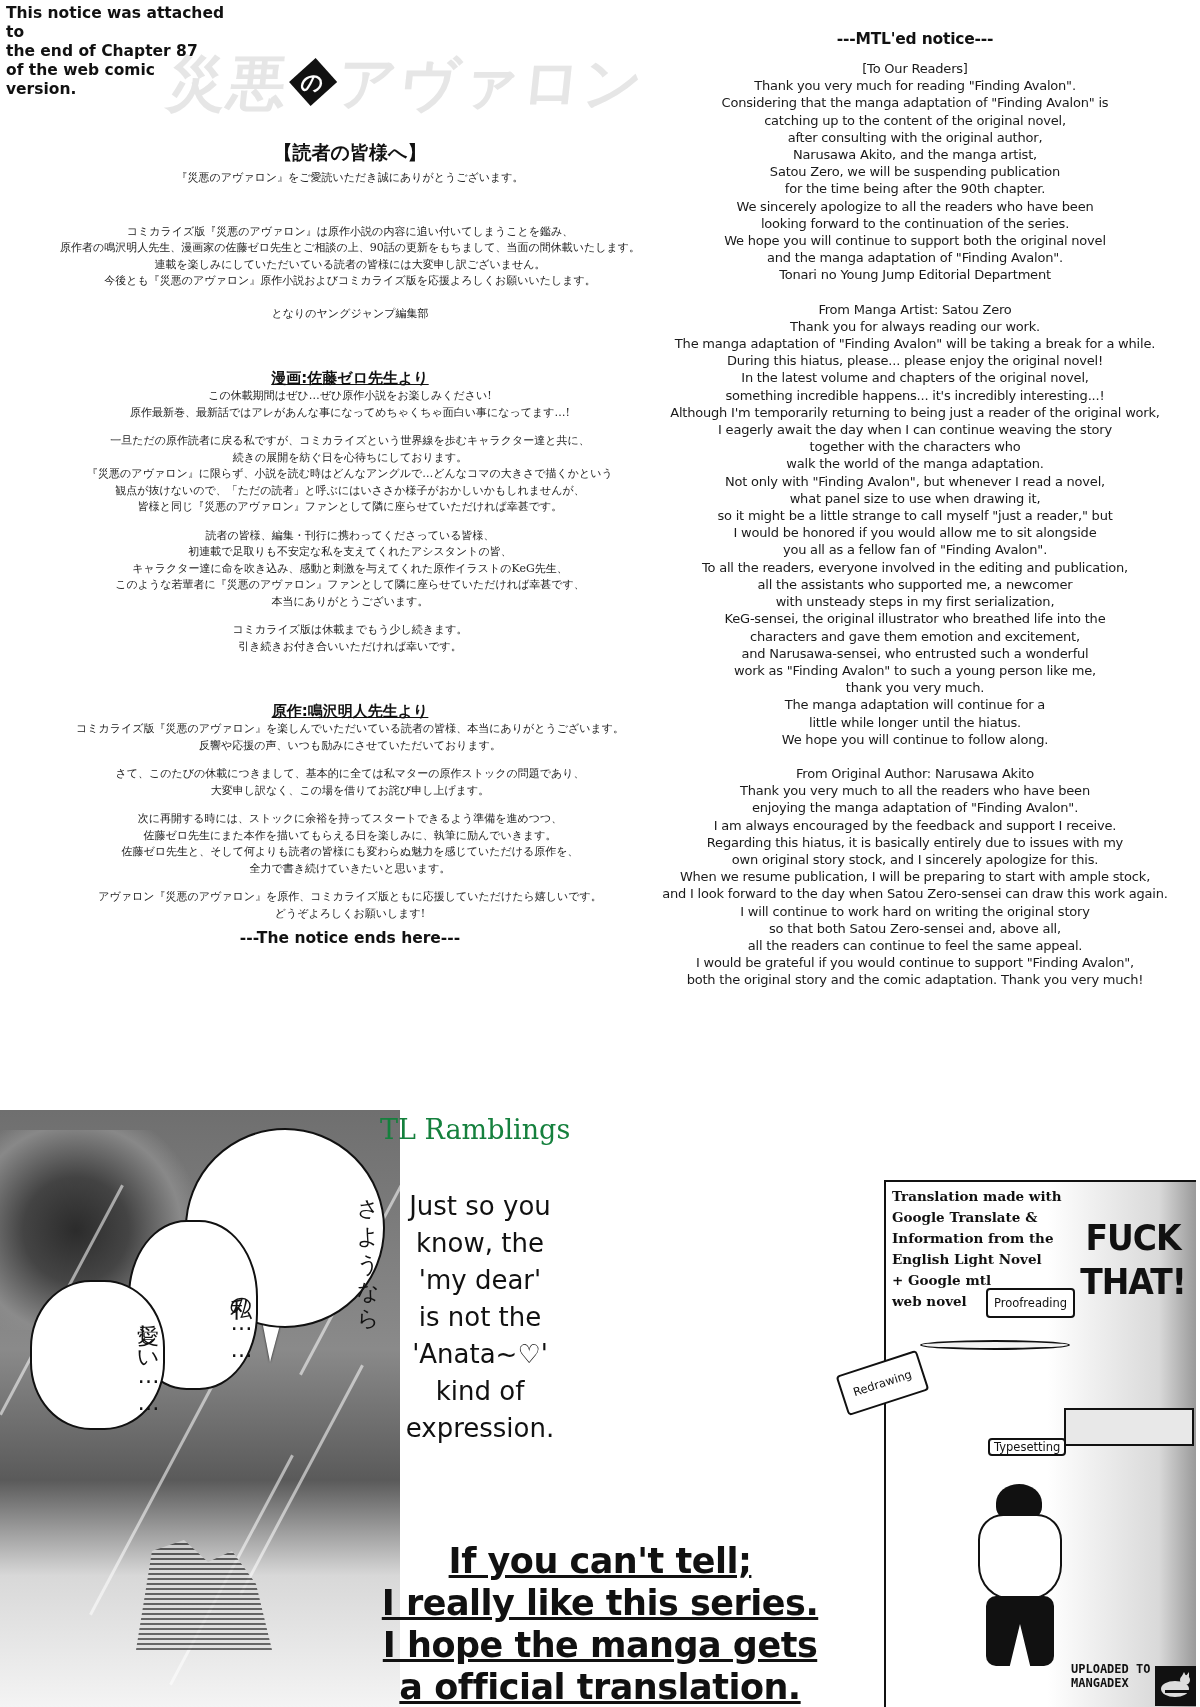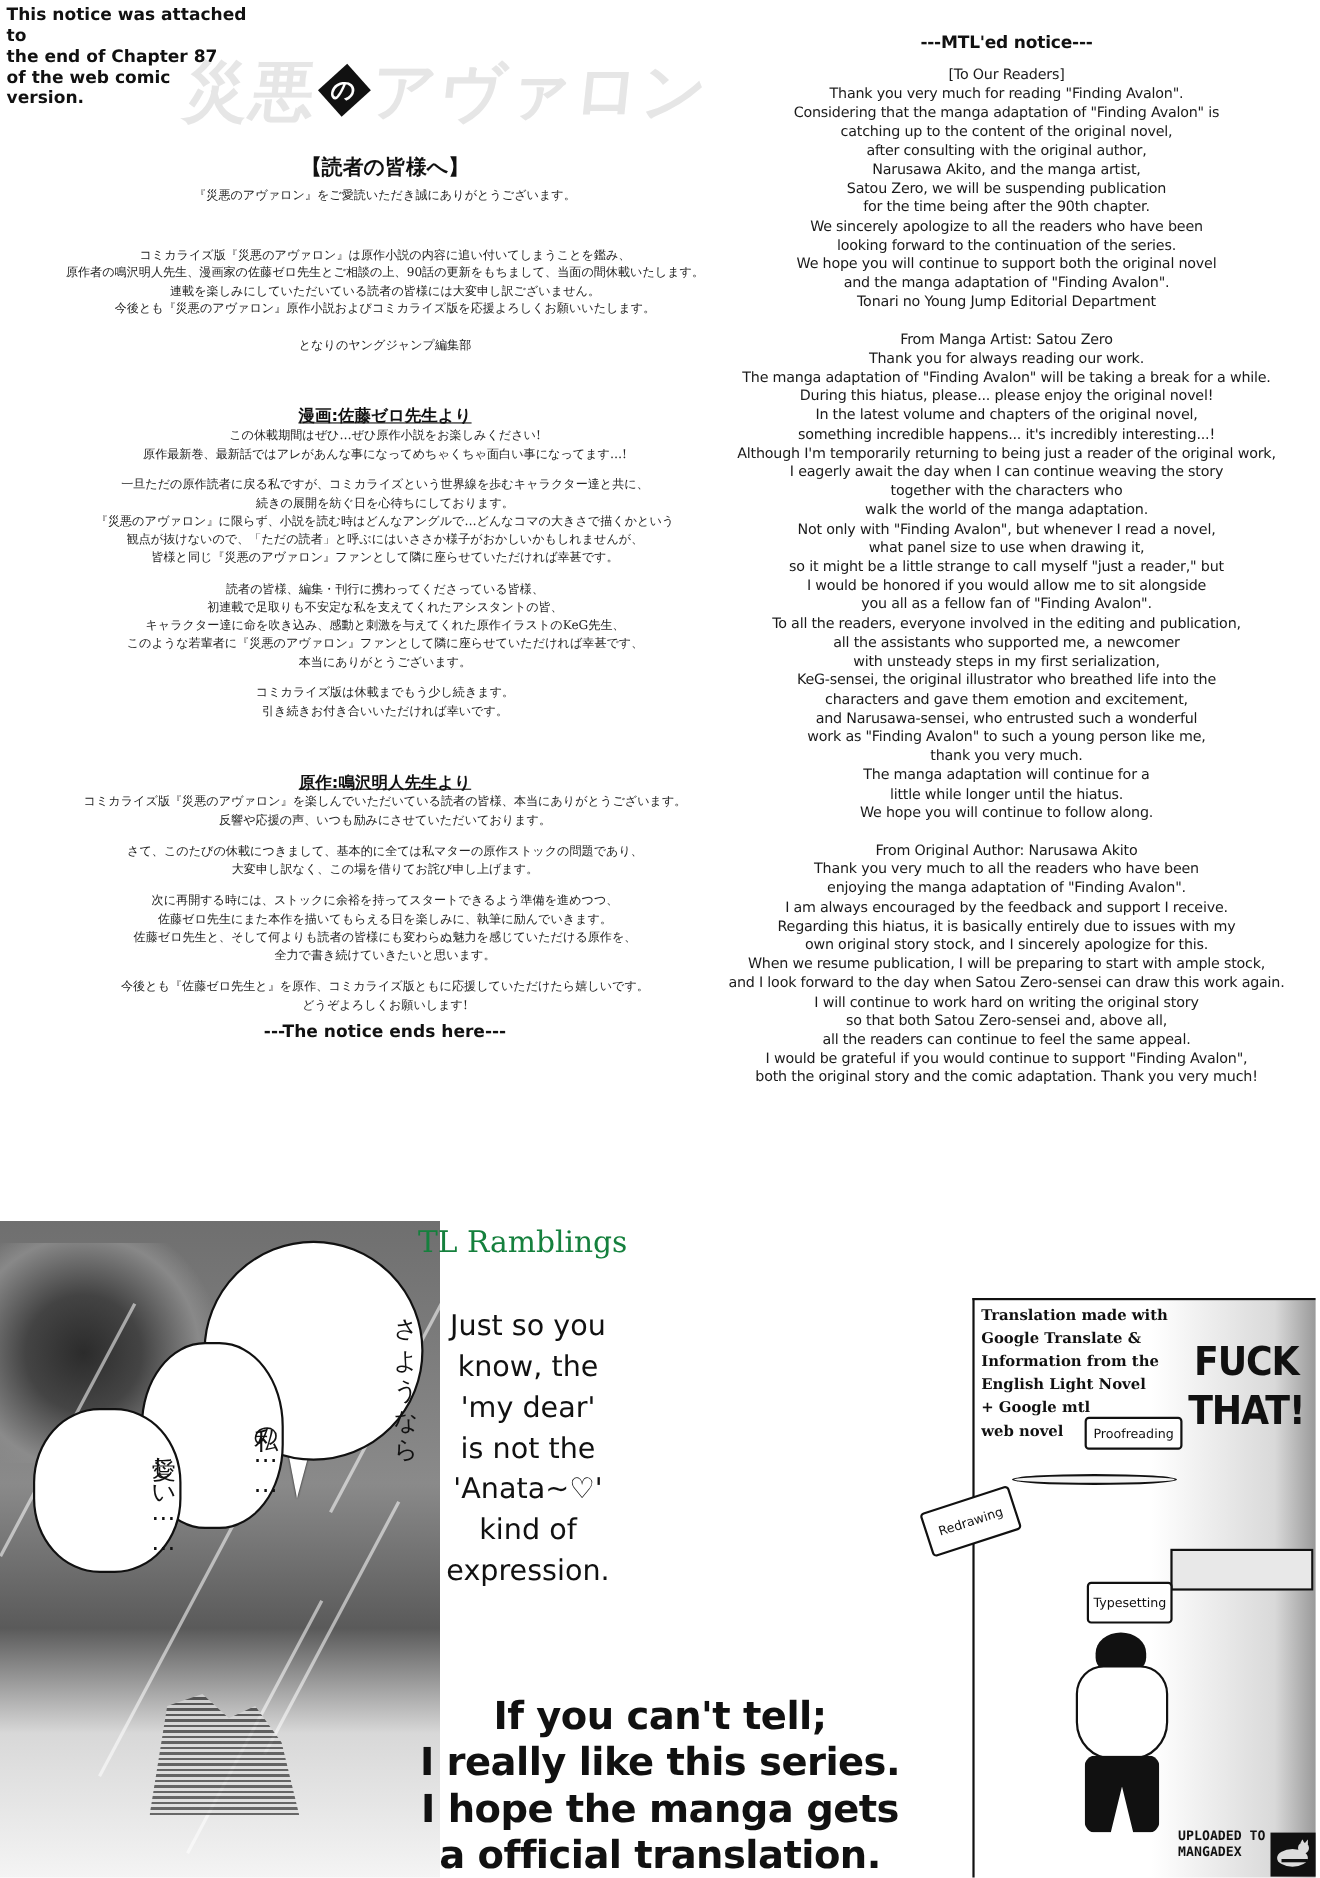--- a/index.html
+++ b/index.html
@@ -86,20 +86,21 @@
   }
   .tl-body {
     position: absolute; left: 395px; top: 1188px; width: 170px; text-align: center;
     font-family: "DejaVu Sans", sans-serif; font-size: 26px; line-height: 37px; color: #111;
   }
   .tl-body .line { display: block; white-space: nowrap; }
   .tl-bold {
     position: absolute; left: 380px; top: 1540px; width: 440px; text-align: center;
     font-family: "DejaVu Sans", sans-serif; font-weight: bold; font-size: 35px; line-height: 42px; color: #111;
     letter-spacing: -0.5px;
+    text-decoration: underline;
   }
   .tl-bold .line { display: block; white-space: nowrap; }
 
   .credits-panel {
     position: absolute; left: 884px; top: 1180px; width: 312px; height: 527px;
     border-left: 2px solid #111; border-top: 2px solid #111;
     background: linear-gradient(90deg, #ffffff 0%, #ffffff 52%, #d9d9d9 88%, #9a9a9a 100%);
     overflow: visible;
   }
   .credits-text {
@@ -112,21 +113,21 @@
     font-family: "DejaVu Sans", sans-serif; font-weight: bold; font-size: 33px; line-height: 40px; color: #111;
     letter-spacing: -1px; transform: scaleY(1.1);
   }
   .task-box {
     position: absolute; background: #fff; border: 2px solid #111; border-radius: 4px;
     font-family: "DejaVu Sans", sans-serif; font-size: 11.5px; color: #111; padding: 6px 6px;
     white-space: nowrap;
   }
   .task-proof { left: 100px; top: 106px; }
   .task-redraw { left: -46px; top: 180px; transform: rotate(-18deg); padding: 12px 10px; }
-  .task-type { left: 102px; top: 256px; padding: 10px 4px; }
+  .task-type { left: 102px; top: 256px; padding: 0 4px; }
   .platform {
     position: absolute; background: #f3f3f3; border: 2px solid #111;
   }
   .platform-1 { left: 34px; top: 158px; width: 150px; height: 10px; border-radius: 50%; }
   .platform-2 { left: 178px; top: 226px; width: 130px; height: 38px; background: #e8e8e8; }
   .runner {
     position: absolute; left: 70px; top: 302px; width: 130px; height: 190px;
   }
   .runner .head { position: absolute; left: 40px; top: 0; width: 46px; height: 38px; background: #111; border-radius: 50% 50% 40% 40%; }
   .runner .torso { position: absolute; left: 22px; top: 30px; width: 84px; height: 86px; background: #fff; border: 2px solid #111; border-radius: 30% 30% 40% 40%; }
@@ -201,21 +202,21 @@
     <span style="display:block">さて、このたびの休載につきまして、基本的に全ては私マターの原作ストックの問題であり、</span>
     <span style="display:block">大変申し訳なく、この場を借りてお詫び申し上げます。</span>
   </p>
   <p>
     <span style="display:block">次に再開する時には、ストックに余裕を持ってスタートできるよう準備を進めつつ、</span>
     <span style="display:block">佐藤ゼロ先生にまた本作を描いてもらえる日を楽しみに、執筆に励んでいきます。</span>
     <span style="display:block">佐藤ゼロ先生と、そして何よりも読者の皆様にも変わらぬ魅力を感じていただける原作を、</span>
     <span style="display:block">全力で書き続けていきたいと思います。</span>
   </p>
   <p>
-    <span style="display:block">今後とも『佐藤ゼロ先生と』を原作、コミカライズ版ともに応援していただけたら嬉しいです。</span>
+    <span style="display:block">アヴァロン『災悪のアヴァロン』を原作、コミカライズ版ともに応援していただけたら嬉しいです。</span>
     <span style="display:block">どうぞよろしくお願いします!</span>
   </p>
   <div class="jp-end">---The notice ends here---</div>
 </div>
 
 <div class="en-col">
   <div class="en-title">---MTL'ed notice---</div>
   <p id="en-editorial">
       <span class="line">[To Our Readers]</span>
       <span class="line">Thank you very much for reading "Finding Avalon".</span>

